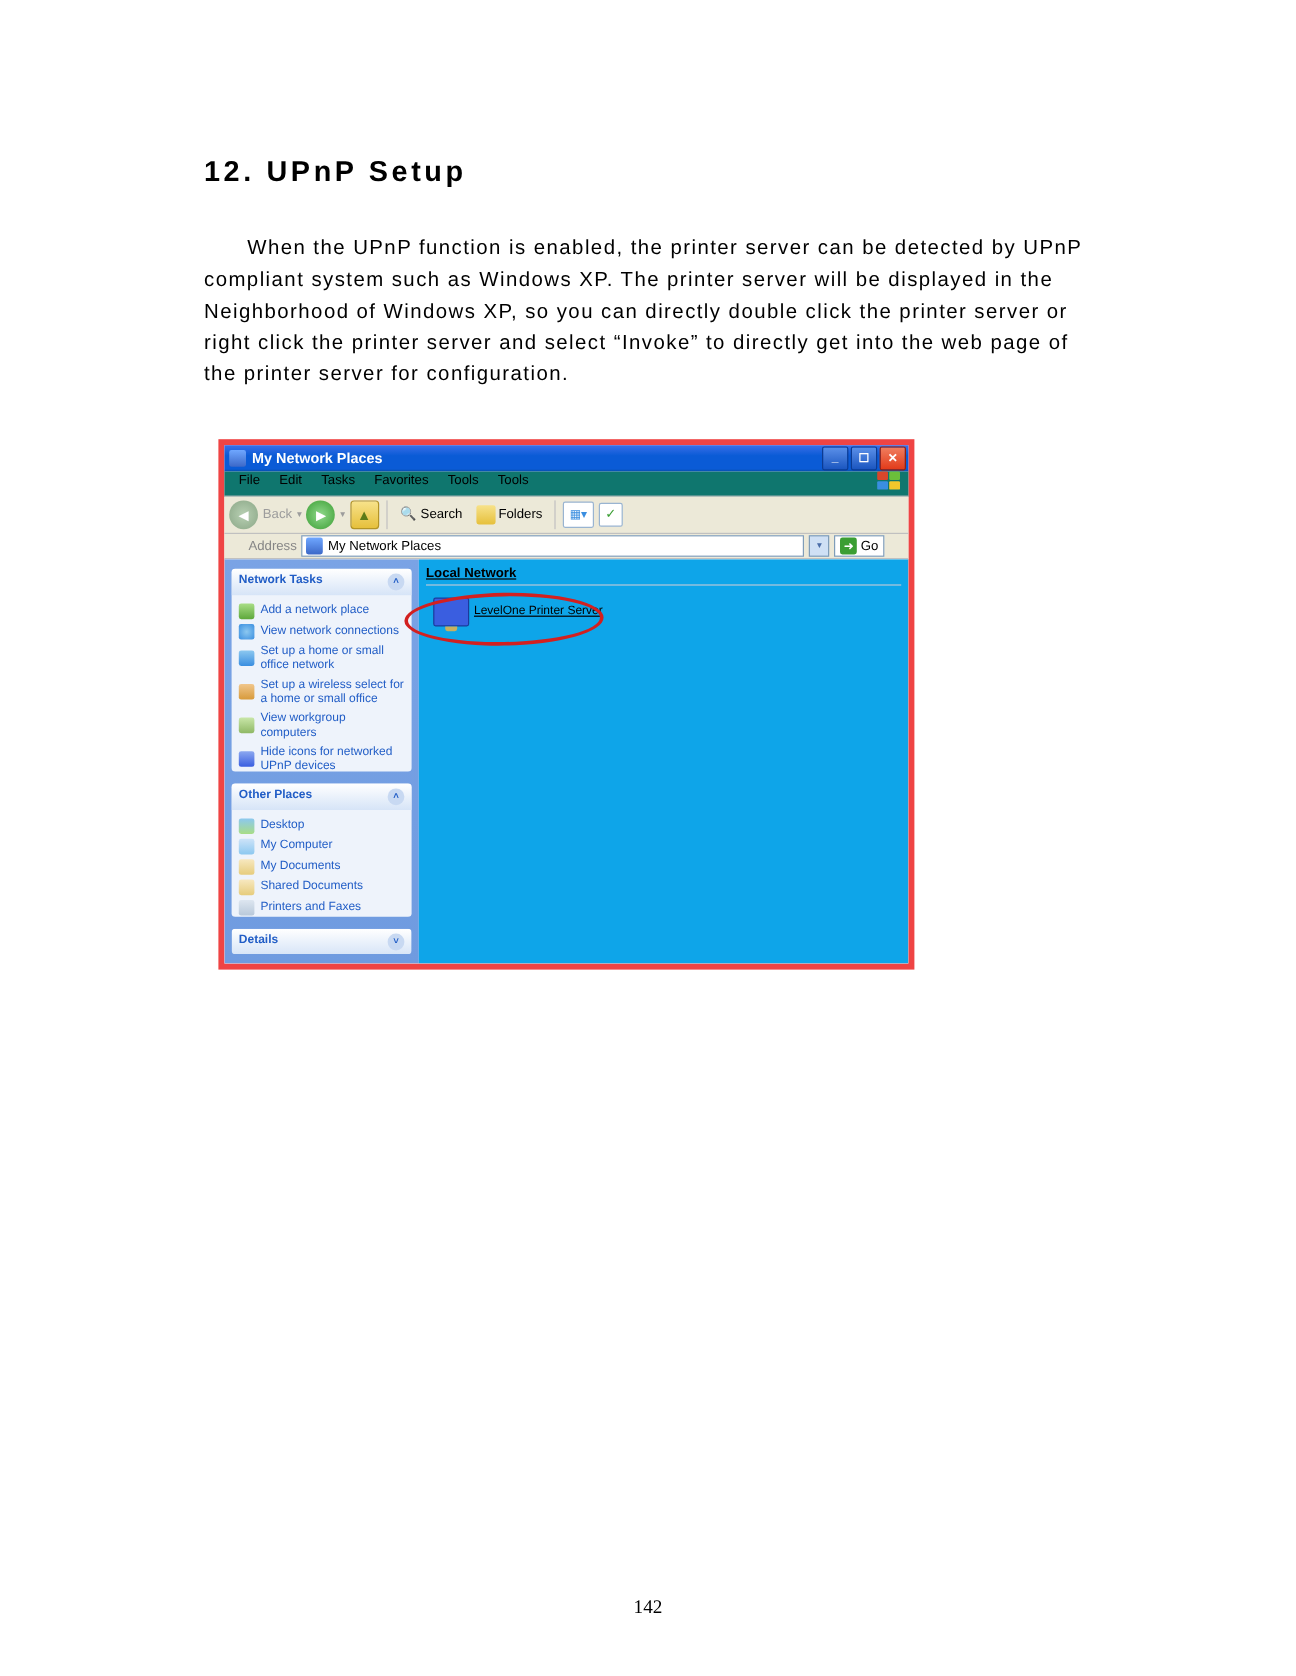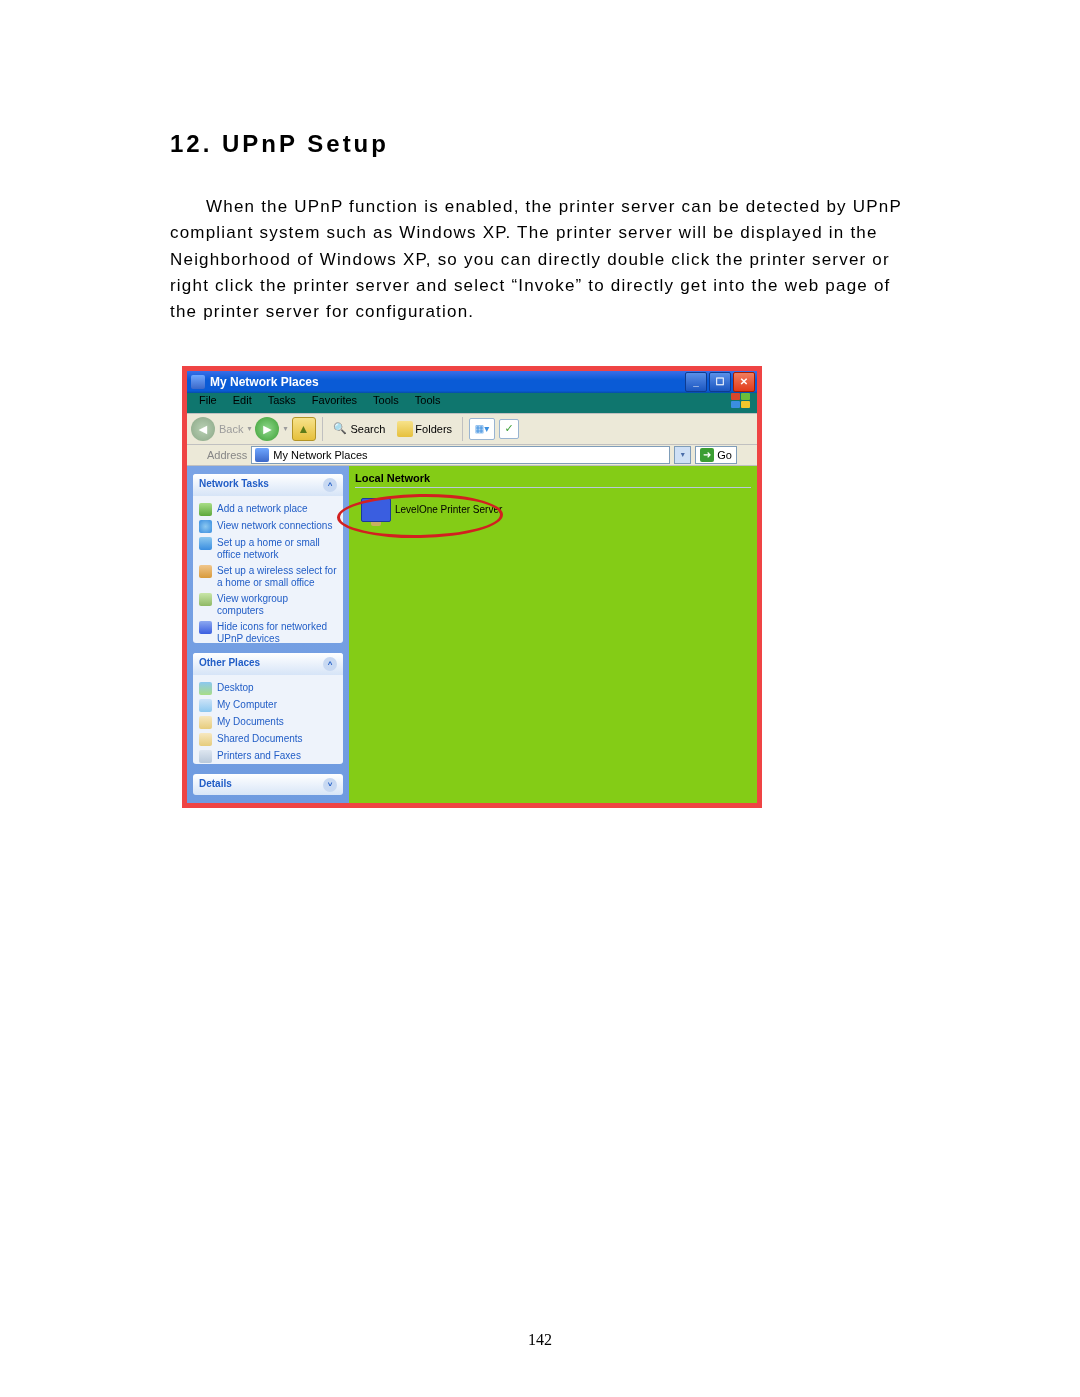--- a/index.html
+++ b/index.html
@@ -175,42 +175,43 @@
     color:#215dc6;
     display:flex;align-items:flex-start;justify-content:space-between;
     font-size:10px;
   }
   .panel-head .chev{
     width:14px;height:14px;border-radius:50%;background:#c8d9f2;
     display:flex;align-items:center;justify-content:center;color:#215dc6;font-size:8px;
   }
   .panel-body{padding:5px 6px;}
   .task{
-    display:flex;align-items:flex-start;gap:5px;
+    display:flex;align-items:center;gap:5px;
     color:#215dc6;
     padding:2px 0;
     line-height:1.2;
   }
   .task .tico{width:13px;height:13px;flex-shrink:0;border-radius:2px;}
   .ico-netplace{background:linear-gradient(#a8dd86,#5ea83b);}
   .ico-netconn{background:radial-gradient(#8cc8f0,#3a8ee0);border-radius:50%;}
   .ico-home{background:linear-gradient(#8cc8f0,#3a8ee0);}
   .ico-wireless{background:linear-gradient(#f0c68c,#d89a3a);}
   .ico-workgroup{background:linear-gradient(#c8e6a8,#8fb865);}
   .ico-upnp{background:linear-gradient(#8ca8f0,#3a5ee0);}
   .ico-desktop{background:linear-gradient(#8cc8f0,#a8dd86);}
   .ico-mycomp{background:linear-gradient(#cde3f8,#8cc8f0);}
   .ico-docs{background:linear-gradient(#f7e8c0,#e6cc7c);}
   .ico-shared{background:linear-gradient(#f7e8c0,#e6cc7c);}
   .ico-printers{background:linear-gradient(#dde6f0,#b8c8da);}
 
   .content{
-    flex:1;background:#84cc16;
+    flex:1;background:#0ea5e9;
     padding:4px 6px;
     position:relative;
+    text-decoration:underline;
   }
   .group-heading{
     font-weight:bold;font-size:11px;color:#000;padding:2px 0 3px 0;
     border-bottom:1px solid #b8c8da;margin-bottom:8px;
   }
   .device{
     display:flex;align-items:center;gap:4px;margin:10px 0 0 6px;
   }
   .device .monitor{
     width:28px;height:22px;background:#3a5ee0;border:1px solid #1b3a9c;

